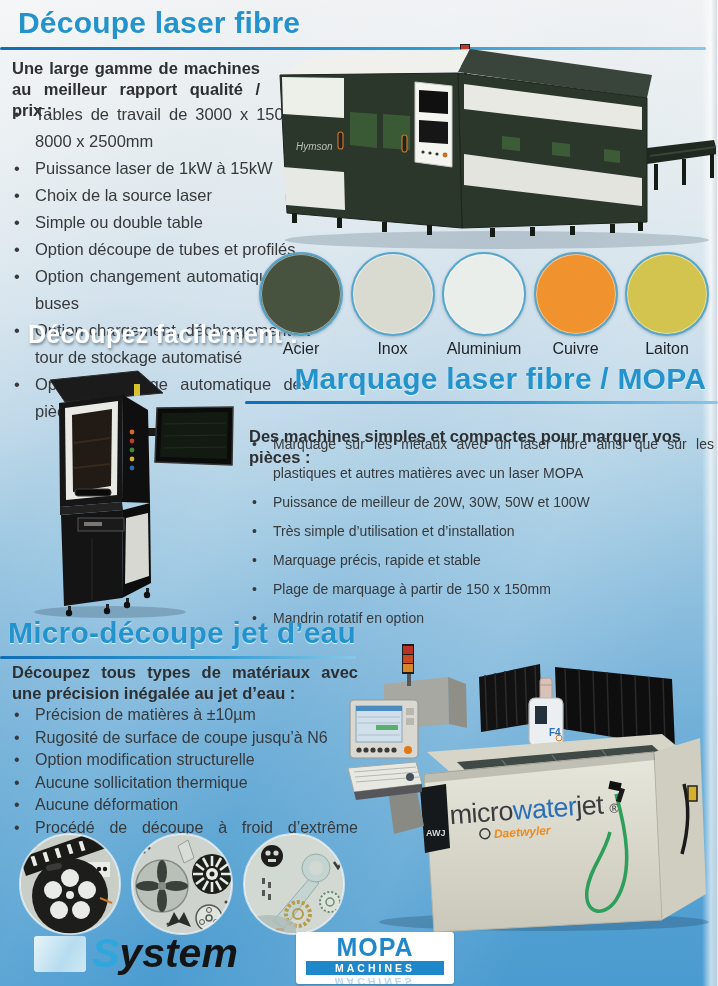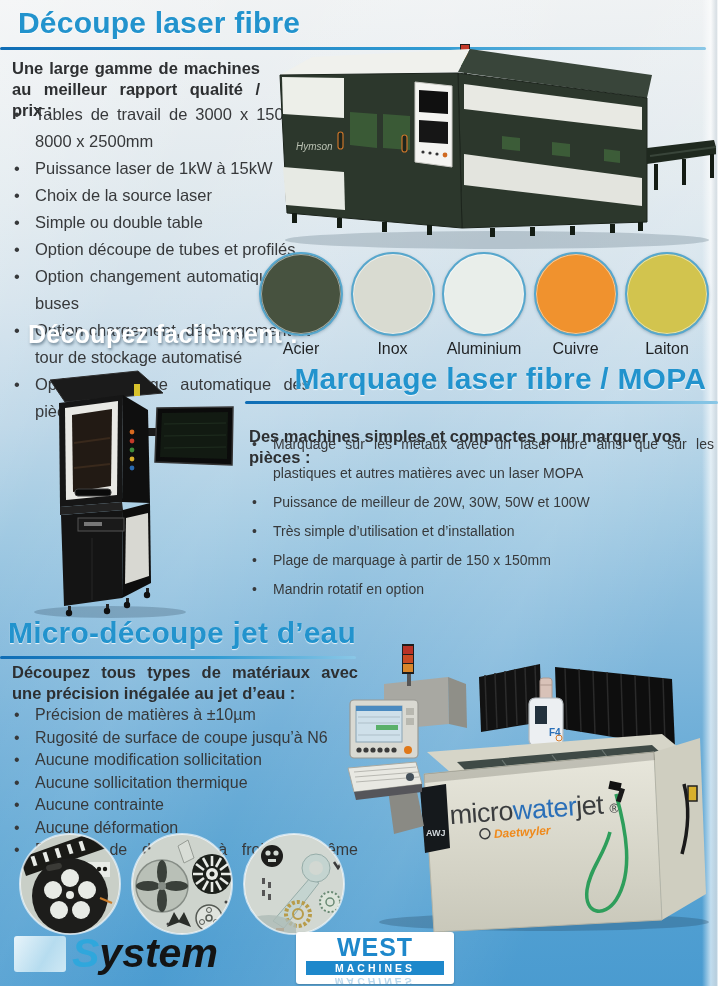--- a/index.html
+++ b/index.html
@@ -27,21 +27,21 @@
   .b1 li{font-size:16.5px;line-height:27px;}
   .b2 li{font-size:14px;line-height:29px;}
   .b3 li{font-size:16px;line-height:22.5px;padding-left:24px;}
   .cta{color:#ffffff;font-weight:bold;font-size:25px;letter-spacing:.3px;
     text-shadow:1px 2px 3px rgba(55,80,98,.6);}
   .materials{display:flex;justify-content:space-between;width:452px;}
   .mat{width:86px;text-align:center;}
   .mat .dot{width:80px;height:80px;border-radius:50%;margin:0 auto;
     border:2px solid #57a7cd;box-shadow:0 1px 3px rgba(60,90,110,.35), inset 0 0 0 1px rgba(255,255,255,.5);}
   .mat .lbl{margin-top:4px;font-size:16px;color:#1f2123;}
-  .sys-logo{display:flex;align-items:center;gap:6px;}
+  .sys-logo{display:flex;align-items:center;gap:6px;margin-left:20px;}
   .sys-patch{width:52px;height:36px;border-radius:3px;
     background:linear-gradient(120deg,#e8f4fa,#b6dcef 60%,#cfe8f4);filter:blur(.6px);}
   .sys-text{font-style:italic;font-weight:600;font-size:41px;line-height:1;}
   .sys-text .s{color:#2fa7dc;}
   .sys-text .rest{color:#141414;}
   .west{width:158px;height:52px;background:#fff;border-radius:3px;
     box-shadow:0 1px 2px rgba(30,60,80,.35);text-align:center;overflow:hidden;padding-top:3px;box-sizing:border-box;}
   .west .w1{color:#1e88cb;font-weight:800;font-size:25px;letter-spacing:1px;line-height:1;}
   .west .w2{display:block;margin:1px auto 0;width:138px;background:#1e88cb;color:#fff;
     font-weight:bold;font-size:10.5px;letter-spacing:3px;line-height:14px;}
@@ -156,20 +156,21 @@
 
   <h2 class="sec-title abs" style="left:240px;top:362px;width:466px;text-align:right;">Marquage laser fibre / MOPA</h2>
   <div class="rule abs" style="left:245px;top:401px;width:473px;"></div>
 
   <div class="intro abs" style="left:249px;top:426px;width:466px;text-align:left;">Des machines simples et compactes pour marquer vos pièces :</div>
 
   <ul class="bullets b2 abs" style="left:246px;top:430px;width:468px;">
     <li>Marquage sur les métaux avec un laser fibre ainsi que sur les plastiques et autres matières avec un laser MOPA</li>
     <li>Puissance de meilleur de 20W, 30W, 50W et 100W</li>
     <li>Très simple d’utilisation et d’installation</li>
+    <li>Marquage précis, rapide et stable</li>
     <li>Plage de marquage à partir de 150 x 150mm</li>
     <li>Mandrin rotatif en option</li>
   </ul>
 
   <svg class="abs" style="left:22px;top:358px;" width="240" height="262" viewBox="0 0 240 262">
     <ellipse cx="88" cy="254" rx="76" ry="6" fill="rgba(40,65,85,.25)"></ellipse>
 
     <polygon points="28,22 116,13 141,35 43,44" fill="#1b1b1b" stroke="#2e2e2e" stroke-width="1"></polygon>
 
     <g>
@@ -219,23 +220,22 @@
   </svg>
 
   <h2 class="sec-title abs" style="left:8px;top:616px;">Micro-découpe jet d’eau</h2>
   <div class="rule abs" style="left:0;top:656px;width:356px;"></div>
 
   <div class="intro abs" style="left:12px;top:662px;width:346px;">Découpez tous types de matériaux avec une précision inégalée au jet d’eau :</div>
 
   <ul class="bullets b3 abs" style="left:8px;top:704px;width:350px;">
     <li>Précision de matières à ±10µm</li>
     <li>Rugosité de surface de coupe jusqu’à N6</li>
-    <li>Aucune modification sollicitation</li>
+    <li>Option modification structurelle</li>
     <li>Aucune sollicitation thermique</li>
-    <li>Aucune contrainte</li>
     <li>Aucune déformation</li>
     <li>Procédé de découpe à froid d’extrême précision</li>
   </ul>
 
   <svg class="abs" style="left:332px;top:622px;" width="386" height="312" viewBox="0 0 386 312">
     <defs>
       <linearGradient id="bodyG" x1="0" y1="0" x2="0" y2="1">
         <stop offset="0" stop-color="#e8e7dc"></stop>
           <stop offset="1" stop-color="#c9c8ba"></stop>
       </linearGradient>
@@ -450,17 +450,17 @@
     </g>
     <circle cx="278" cy="52" r="50" fill="none" stroke="rgba(255,255,255,.65)" stroke-width="2"></circle>
   </svg>
 
   <div class="sys-logo abs" style="left:14px;top:933px;">
     <div class="sys-patch"></div>
     <div class="sys-text"><span class="s">S</span><span class="rest">ystem</span></div>
   </div>
 
   <div class="west abs" style="left:296px;top:932px;">
-    <div class="w1">WEST</div>
+    <div class="w1">MOPA</div>
     <span class="w2">MACHINES</span>
     <span class="w3">MACHINES</span>
   </div>
 </div>
 
 </body></html>

